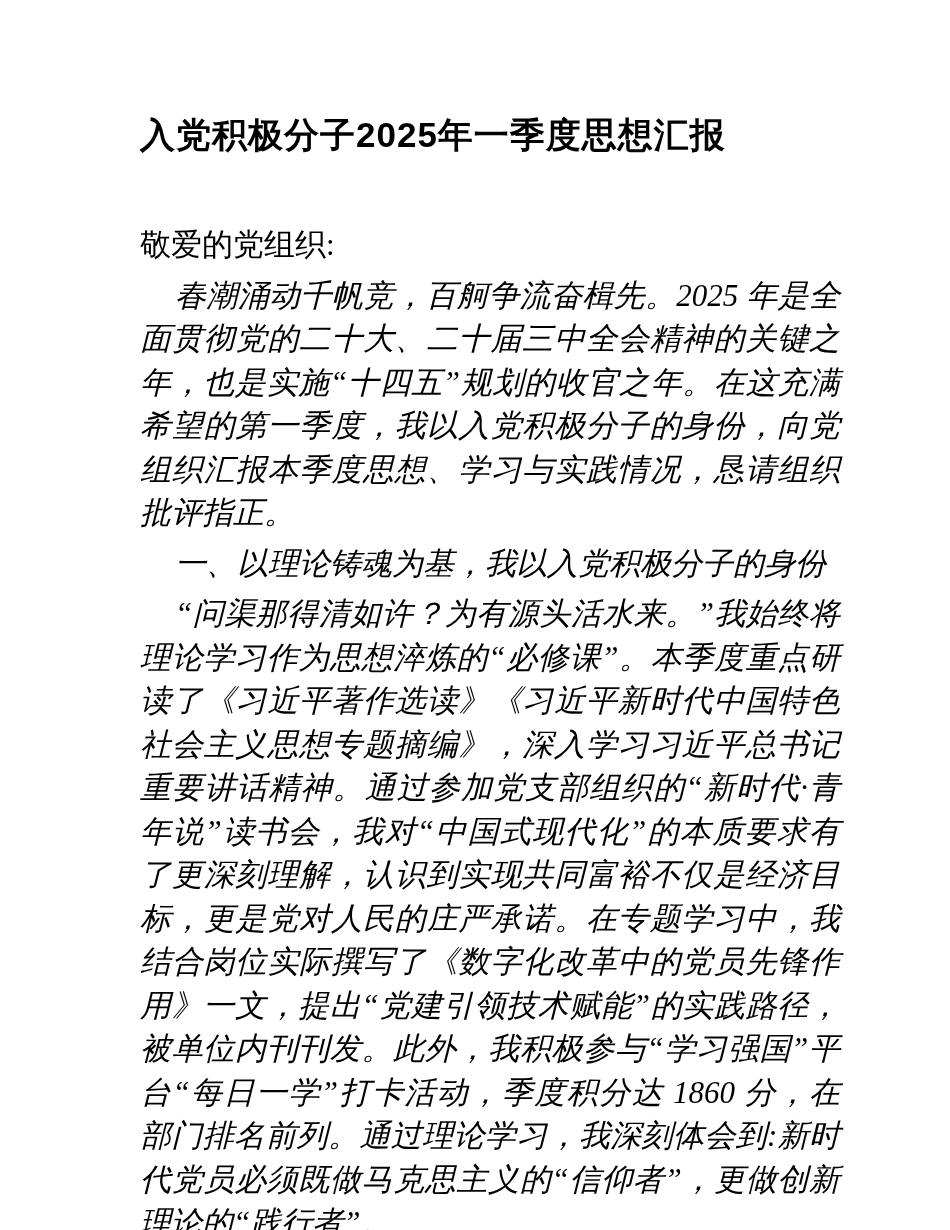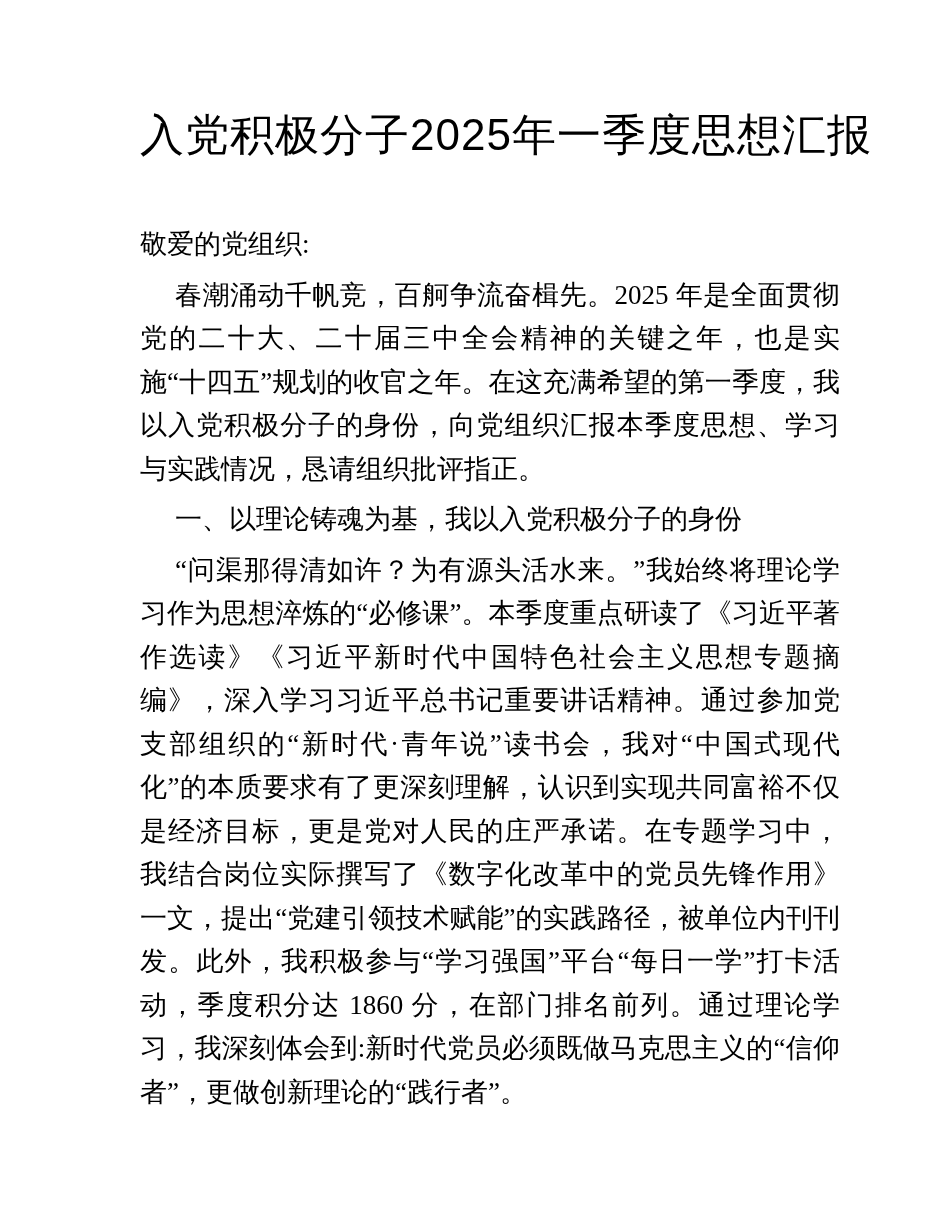--- a/index.html
+++ b/index.html
@@ -19,41 +19,42 @@
   .content {
     position: absolute;
     left: 140px;
     top: 0;
     width: 700px;
   }
   .doc-title {
     margin: 112px 0 0 0;
     text-align: left;
     font-family: "Liberation Sans", "DejaVu Sans", sans-serif;
-    font-weight: 400;
-    font-size: 44px;
+    font-weight: 700;
+    font-size: 35px;
     line-height: 46px;
     letter-spacing: 1px;
     white-space: nowrap;
   }
   .body-text {
     margin: 0 0 7px 0;
-    font-size: 27px;
+    font-size: 31px;
     line-height: 43.5px;
     text-align: justify;
     text-justify: inter-character;
     word-break: break-all;
     overflow-wrap: anywhere;
   }
   .salutation {
     margin-top: 65px;
     text-align: left;
   }
   .indent {
     text-indent: 35px;
+    font-style: italic;
   }
 </style>
 </head>
 <body>
 
 <div class="page">
   <div class="content">
 
     <h1 class="doc-title">入党积极分子2025年一季度思想汇报</h1>
 

